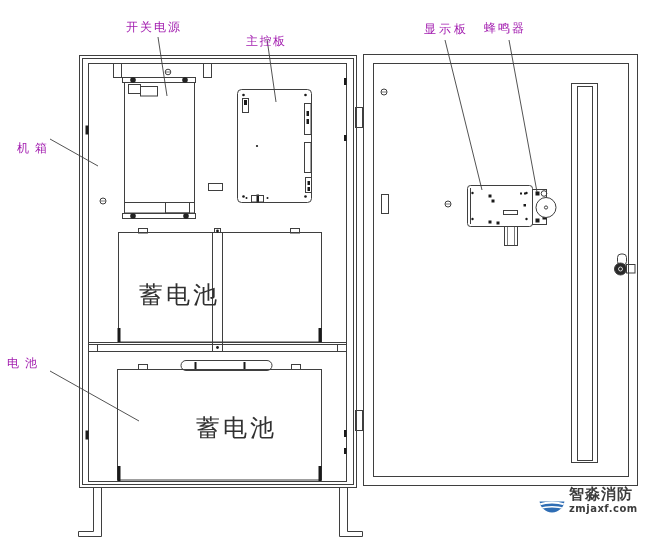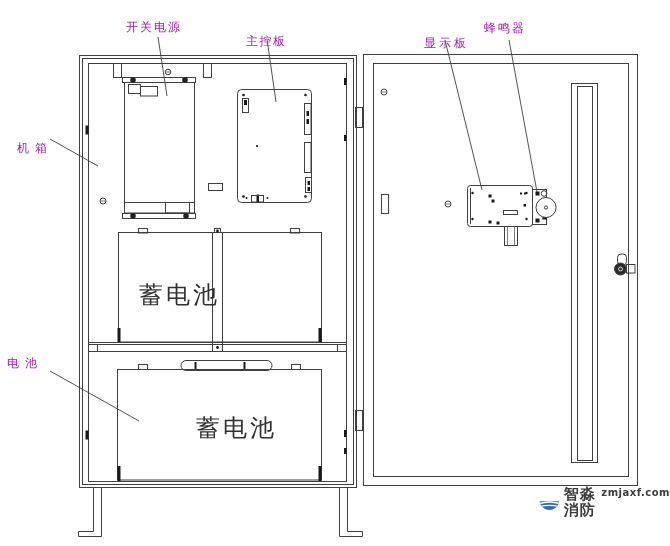--- a/index.html
+++ b/index.html
@@ -3,21 +3,21 @@
 <meta charset="utf-8">
 <style>
   html,body{margin:0;padding:0;background:#fff;}
   #stage{position:relative;width:670px;height:546px;background:#fff;overflow:hidden;
          font-family:"Liberation Serif","DejaVu Serif",serif;}
   #lineart{position:absolute;left:0;top:0;}
   .callout{position:absolute;font-size:12px;color:#a21caf;white-space:nowrap;line-height:1.15;}
   .bigtxt{position:absolute;font-size:24px;color:#303030;letter-spacing:3px;white-space:nowrap;}
   #logo{position:absolute;left:539px;top:487px;display:flex;align-items:flex-start;
         font-family:"DejaVu Sans","Liberation Sans",sans-serif;}
-  #logo .txtcol{margin-left:4px;display:flex;flex-direction:row;}
+  #logo .txtcol{margin-left:4px;display:flex;flex-direction:column;}
   #logo .brand{font-size:15px;font-weight:bold;color:#3c3c3c;letter-spacing:1px;line-height:1.05;}
   #logo .site{font-size:10px;font-weight:bold;color:#3c3c3c;letter-spacing:0.5px;line-height:1.1;}
 </style>
 </head>
 <body>
 
 <div id="stage">
 
   <svg id="lineart" width="670" height="546" viewBox="0 0 670 546" fill="none" stroke="#3f3f3f" stroke-width="1">
 
@@ -192,21 +192,21 @@
       <line x1="50" y1="371" x2="139" y2="421"></line>
       <line x1="445" y1="40" x2="482" y2="190"></line>
       <line x1="509" y1="40" x2="537" y2="192"></line>
     </g>
   </svg>
 
   <div class="callout" style="left:126px;top:21px;letter-spacing:2px;">开关电源</div>
   <div class="callout" style="left:246px;top:35px;letter-spacing:1.5px;">主控板</div>
   <div class="callout" style="left:17px;top:142px;letter-spacing:6px;">机箱</div>
   <div class="callout" style="left:7px;top:357px;letter-spacing:6px;">电池</div>
-  <div class="callout" style="left:424px;top:37px;letter-spacing:3px;">显示板</div>
+  <div class="callout" style="left:424px;top:23px;letter-spacing:3px;">显示板</div>
   <div class="callout" style="left:484px;top:22px;letter-spacing:2px;">蜂鸣器</div>
 
   <div class="bigtxt" style="left:139px;top:279px;">蓄电池</div>
   <div class="bigtxt" style="left:196px;top:412px;">蓄电池</div>
 
   <div id="logo">
     <svg width="26" height="26" viewBox="0 0 26 26">
       <defs>
           <clipPath id="lc">
             <circle cx="13" cy="13" r="12.5"></circle>

